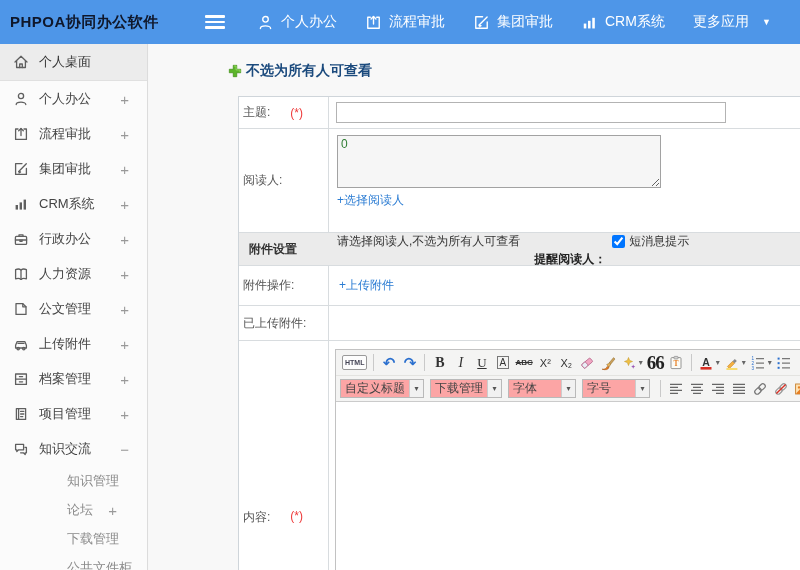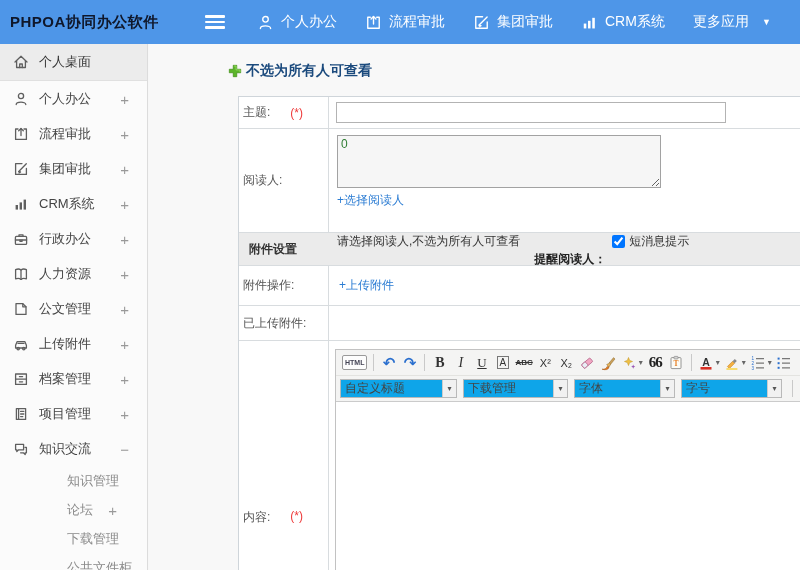--- a/index.html
+++ b/index.html
@@ -68,22 +68,22 @@
   .tb-sep { width:1px; height:17px; background:#c9c9c9; margin:0 4px; flex:0 0 1px; }
   .tb-caret { font-size:8px; color:#666; margin-left:2px; }
   .g-html { font-size:7px; font-weight:bold; border:1px solid #9a9a9a; background:#fdfdfd; color:#445; padding:3px 2px; border-radius:2px; }
   .g-undo,.g-redo { color:#2a6fce; font-size:15px; font-weight:bold; }
   .g-bold { font-family:"Liberation Serif","DejaVu Serif",serif; font-weight:bold; font-size:14px; }
   .g-italic { font-family:"Liberation Serif","DejaVu Serif",serif; font-style:italic; font-size:14px; }
   .g-underline { font-family:"Liberation Serif","DejaVu Serif",serif; text-decoration:underline; font-size:13px; }
   .g-charborder { border:1px solid #777; font-size:10px; line-height:11px; padding:0 2px; }
   .g-strike { font-size:8px; font-weight:bold; text-decoration:line-through; }
   .g-supsub { font-size:11px; }
-  .g-quote { font-family:"Liberation Serif","DejaVu Serif",serif; font-weight:bold; font-size:15px; letter-spacing:-1px; color:#222; }
-  .tb-select { display:flex; align-items:center; height:19px; border:1px solid #b9b9b9; background:#0ea5e9; margin-right:6px; cursor:pointer;gap:33px; }
+  .g-quote { font-family:"Liberation Serif","DejaVu Serif",serif; font-weight:bold; font-size:19px; letter-spacing:-1px; color:#222; }
+  .tb-select { display:flex; align-items:center; height:19px; border:1px solid #b9b9b9; background:#fca5a5; margin-right:6px; cursor:pointer; }
   .tb-select .txt { padding:0 4px; font-size:12px; color:#444; min-width:52px; white-space:nowrap; }
   .tb-select .car { width:14px; align-self:stretch; border-left:1px solid #ccc; background:#f1f1f1; display:flex; align-items:center; justify-content:center; font-size:8px; color:#555; }
   .edit-area { height:188px; background:#fff; }
 </style>
 </head>
 <body>
 
 <div class="stage">
 
   <div class="header">

